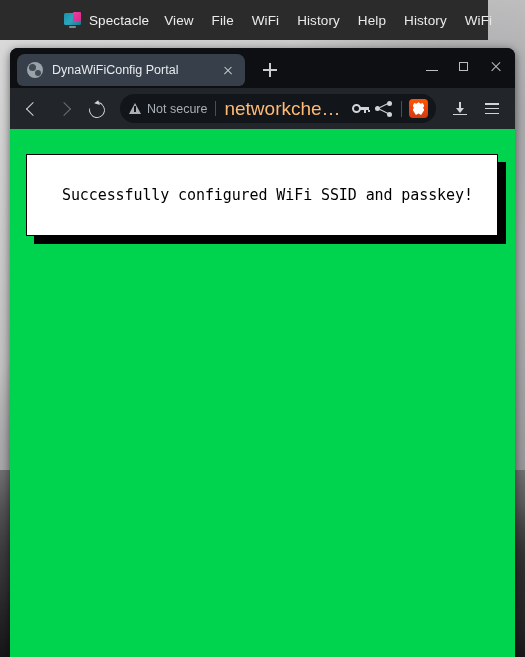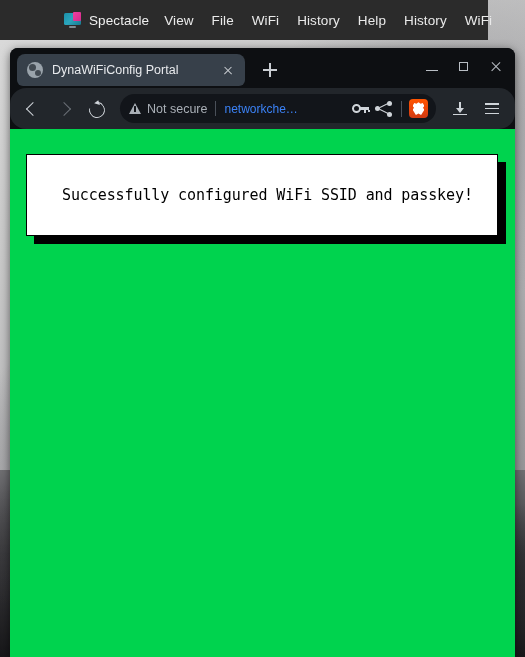--- a/index.html
+++ b/index.html
@@ -245,21 +245,20 @@
   .wc-close::after  { transform: rotate(-45deg); }
 
   
   #toolbar {
     height: 41px;
     background: #22262b;
     display: flex;
     align-items: center;
     padding: 0 8px;
     box-sizing: border-box;
-    border-radius: 16px;
   }
   .navbtn {
     width: 28px; height: 28px;
     flex: none;
     position: relative;
     border-radius: 4px;
     margin-right: 4px;
   }
   .chev {
     position: absolute;
@@ -328,22 +327,22 @@
     flex: none;
   }
   .omni-divider {
     width: 1px;
     height: 15px;
     background: #4a5059;
     margin: 0 8px;
     flex: none;
   }
   #url-text {
-    color: #3b82f6;
-    font-size: 12px;
+    color: #fdba74;
+    font-size: 19px;
     white-space: nowrap;
     overflow: hidden;
     flex: 1;
     min-width: 0;
   }
   .omni-icon {
     flex: none;
     margin-left: 6px;
     position: relative;
   }

